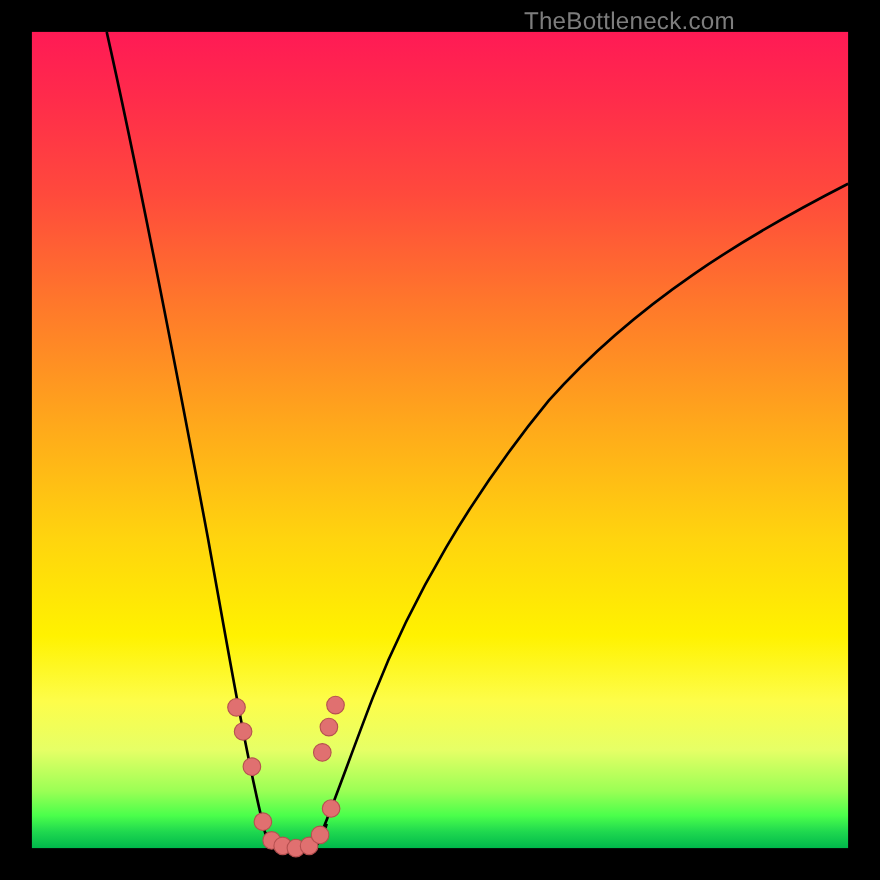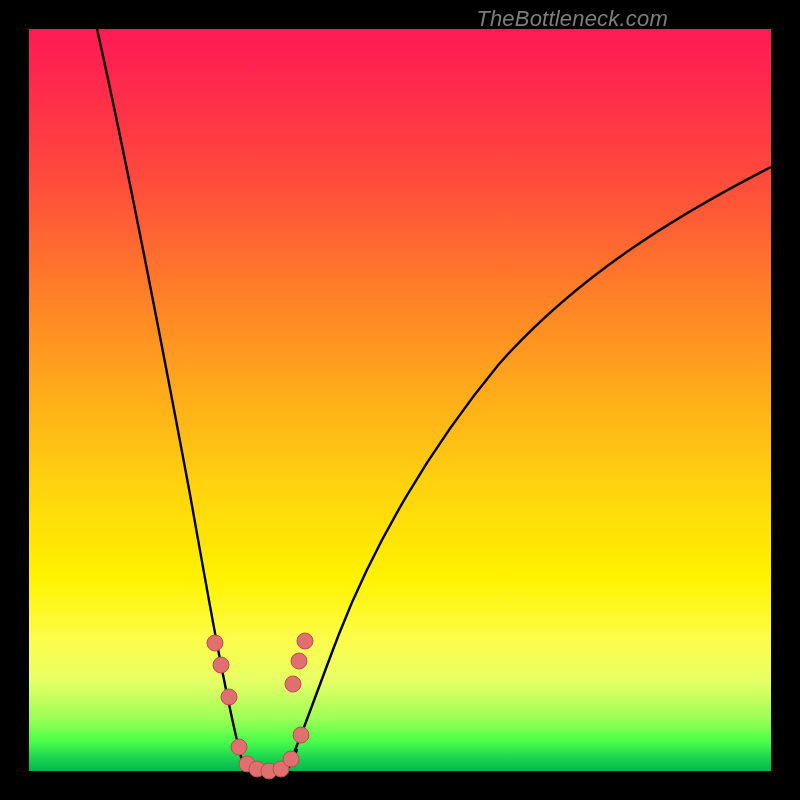--- a/index.html
+++ b/index.html
@@ -11,21 +11,20 @@
     overflow: hidden;
     font-family: Arial, Helvetica, sans-serif;
   }
   .frame {
     position: absolute;
     left: 0;
     top: 0;
     width: 680px;
     height: 800px;
     background: #000;
-    font-style: italic;
   }
   .plot-area {
     position: absolute;
     left: 29px;
     top: 29px;
     width: 742px;
     height: 742px;
     
     background: linear-gradient(
       to bottom,

